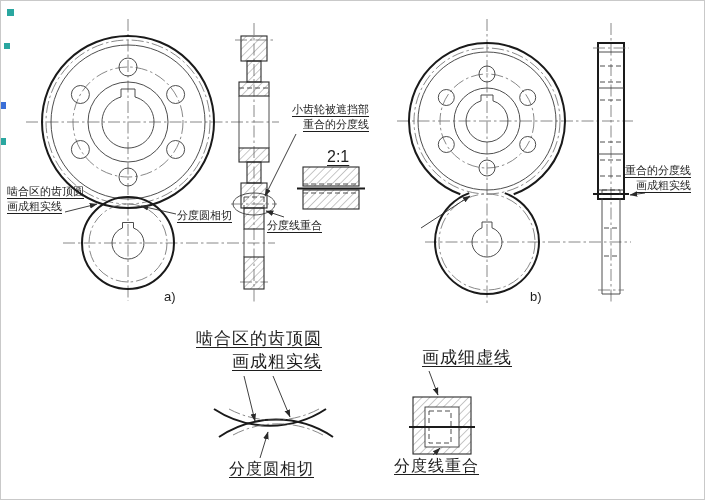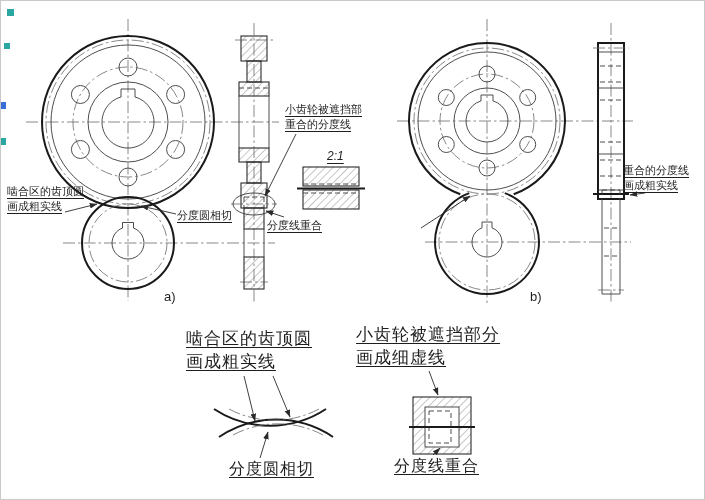--- a/index.html
+++ b/index.html
@@ -13,25 +13,25 @@
   .thin{ stroke:#3a3a3a; stroke-width:0.9; fill:none; }
   .cl{ stroke:#6a6a6a; stroke-width:0.8; fill:none; stroke-dasharray:12 3 2.5 3; }
   .dash{ stroke:#3a3a3a; stroke-width:0.9; fill:none; stroke-dasharray:5 3; }
   .leader{ stroke:#2a2a2a; stroke-width:0.9; fill:none; }
   .hatchfill{ fill:url(#h); stroke:#2a2a2a; stroke-width:1.1; }
   .callout{
     position:absolute; color:#1e1e1e; white-space:nowrap;
   }
   .callout.u span{ text-decoration:underline; text-underline-offset:3px; }
   .small{ font-size:11px; line-height:15px; }
-  .mid{ font-size:12px; line-height:15px;font-style:italic; }
+  .mid{ font-size:16px; line-height:15px; }
   .fig{ font-size:13px; line-height:15px; }
   .big{ font-size:17px; line-height:23px; letter-spacing:1px; }
   .big2{ font-size:16px; line-height:20px; letter-spacing:1px; }
-  .ctr{ text-align:left; }
+  .ctr{ text-align:right; }
   .artifact{ position:absolute; }
 </style>
 </head>
 <body>
 
 <div class="artboard">
 
 <svg width="705" height="500" viewBox="0 0 705 500">
   <defs>
     <pattern id="h" patternUnits="userSpaceOnUse" width="5.5" height="5.5" patternTransform="rotate(45)">
@@ -223,21 +223,21 @@
 <div class="callout big u ctr" style="left:185px; top:326px; width:136px;">
   <span>啮合区的齿顶圆</span><br>
   <span>画成粗实线</span>
 </div>
 
 <div class="callout big2 u" style="left:228px; top:458px;">
   <span>分度圆相切</span>
 </div>
 
 <div class="callout big u ctr" style="left:355px; top:322px; width:156px;">
-  <span>小齿轮被遮挡部分</span><br>
+  <br>
   <span>画成细虚线</span>
 </div>
 
 <div class="callout big2 u" style="left:393px; top:455px;">
   <span>分度线重合</span>
 </div>
 
 <div class="artifact" style="left:6px; top:8px; width:7px; height:7px; background:#2aa7a0;"></div>
 <div class="artifact" style="left:3px; top:42px; width:6px; height:6px; background:#2aa7a0;"></div>
 <div class="artifact" style="left:0px; top:101px; width:5px; height:7px; background:#3a6fd8;"></div>

